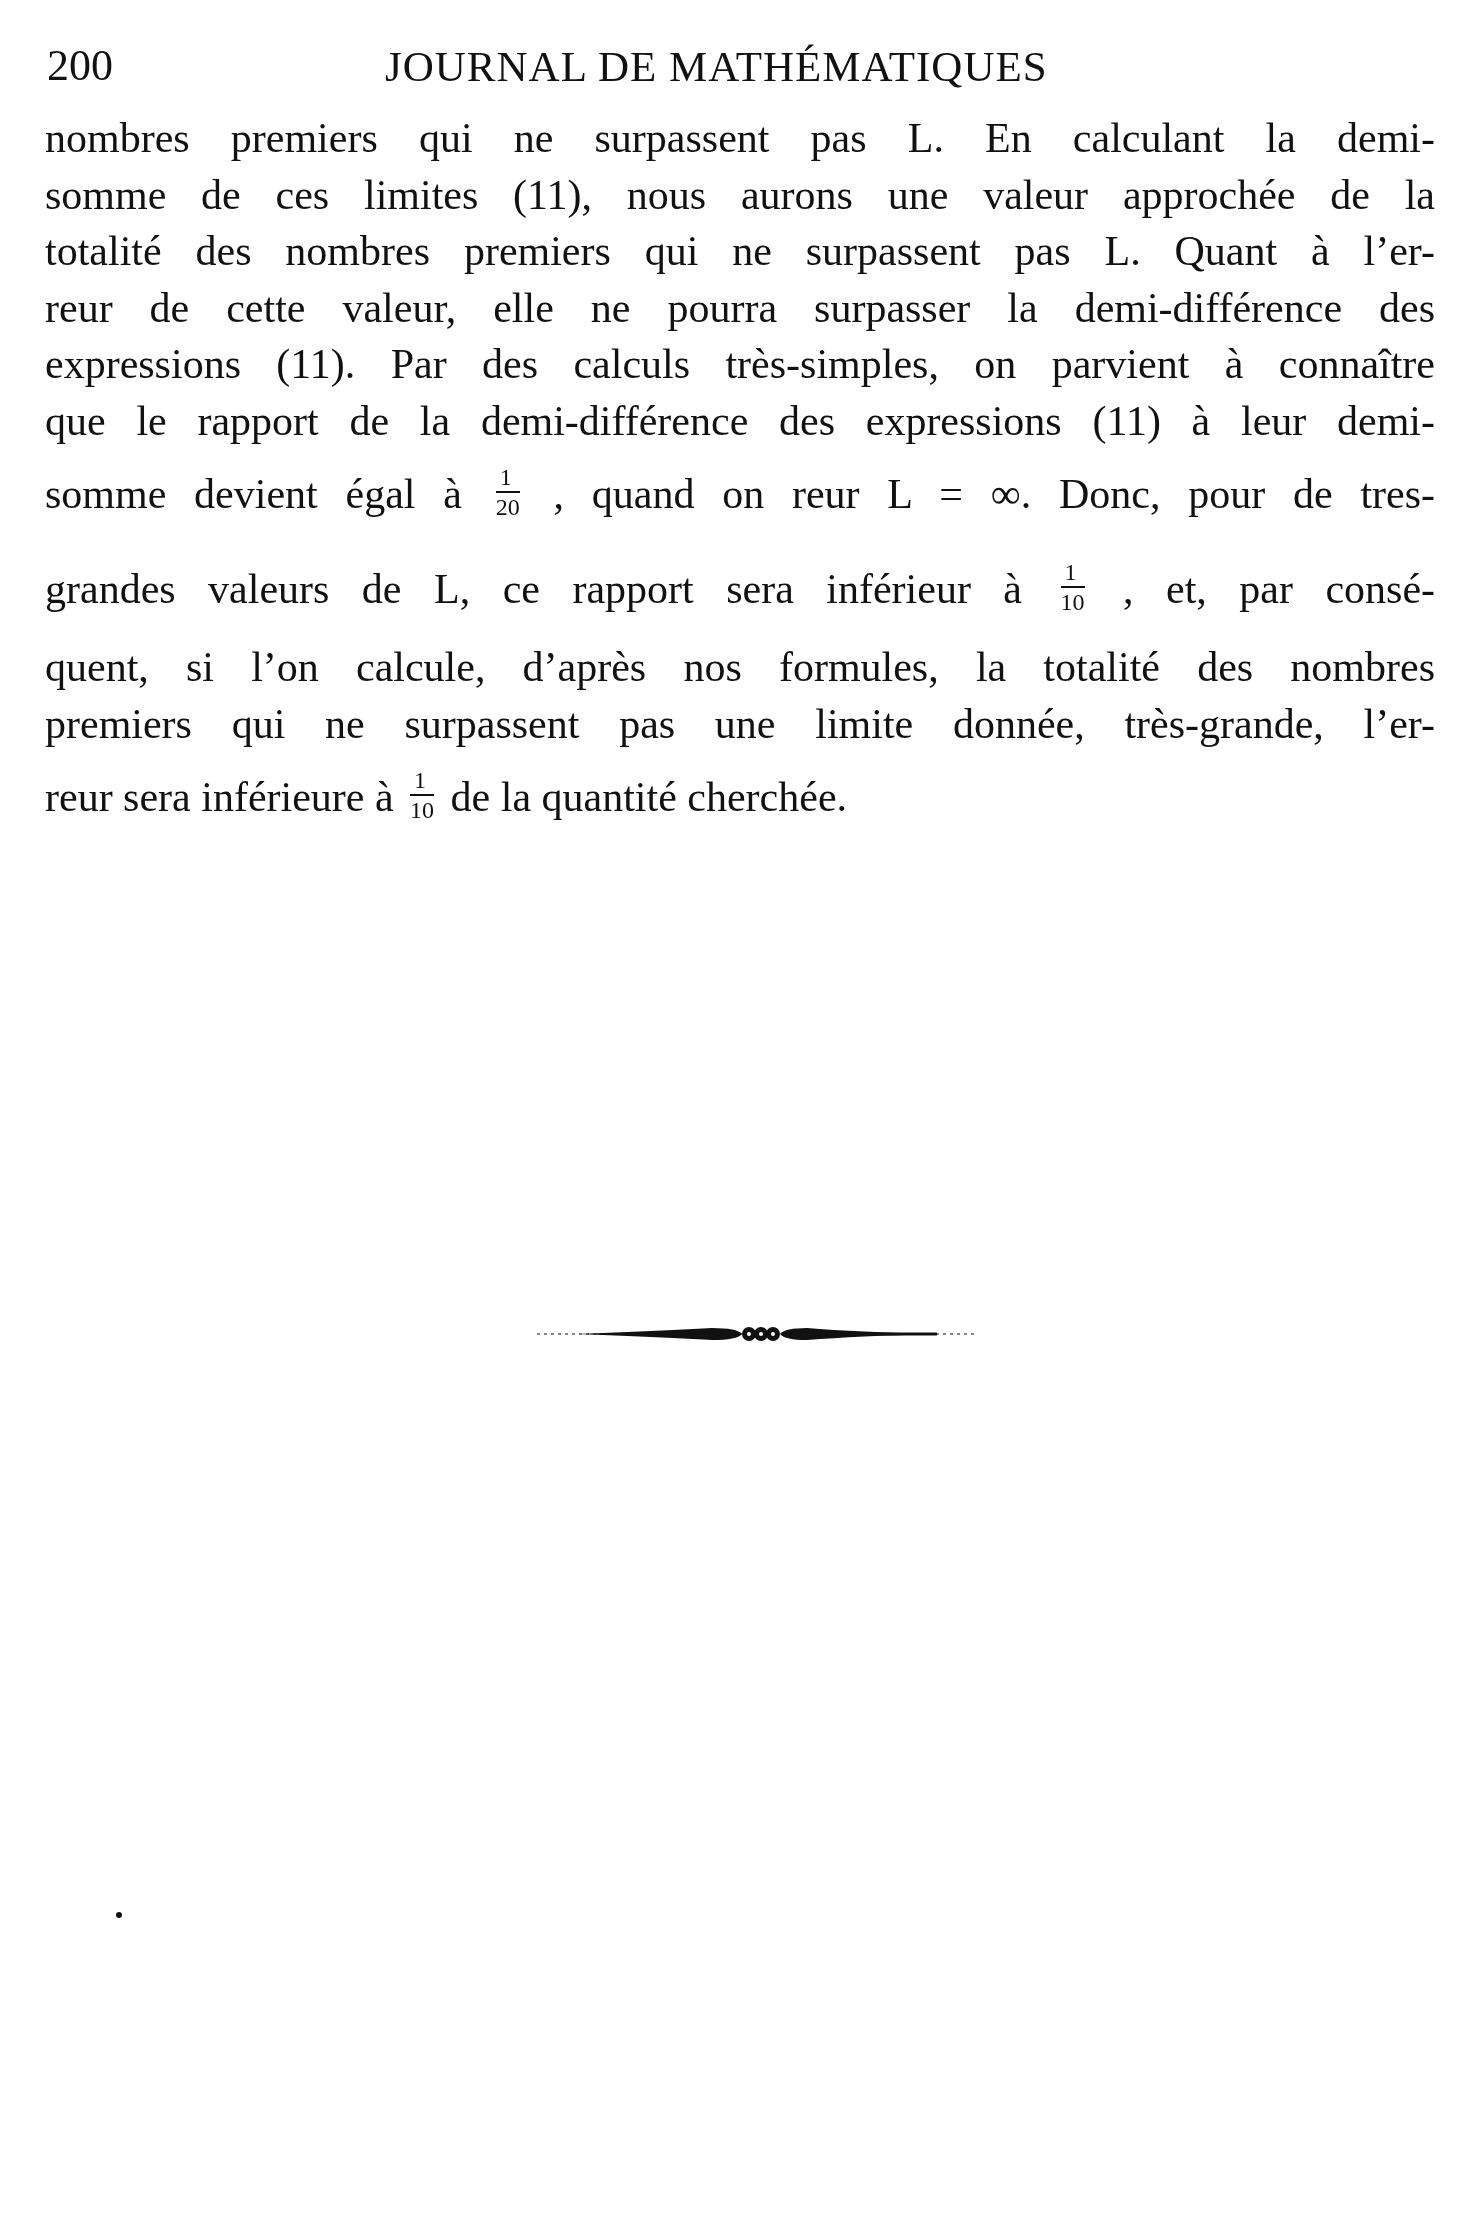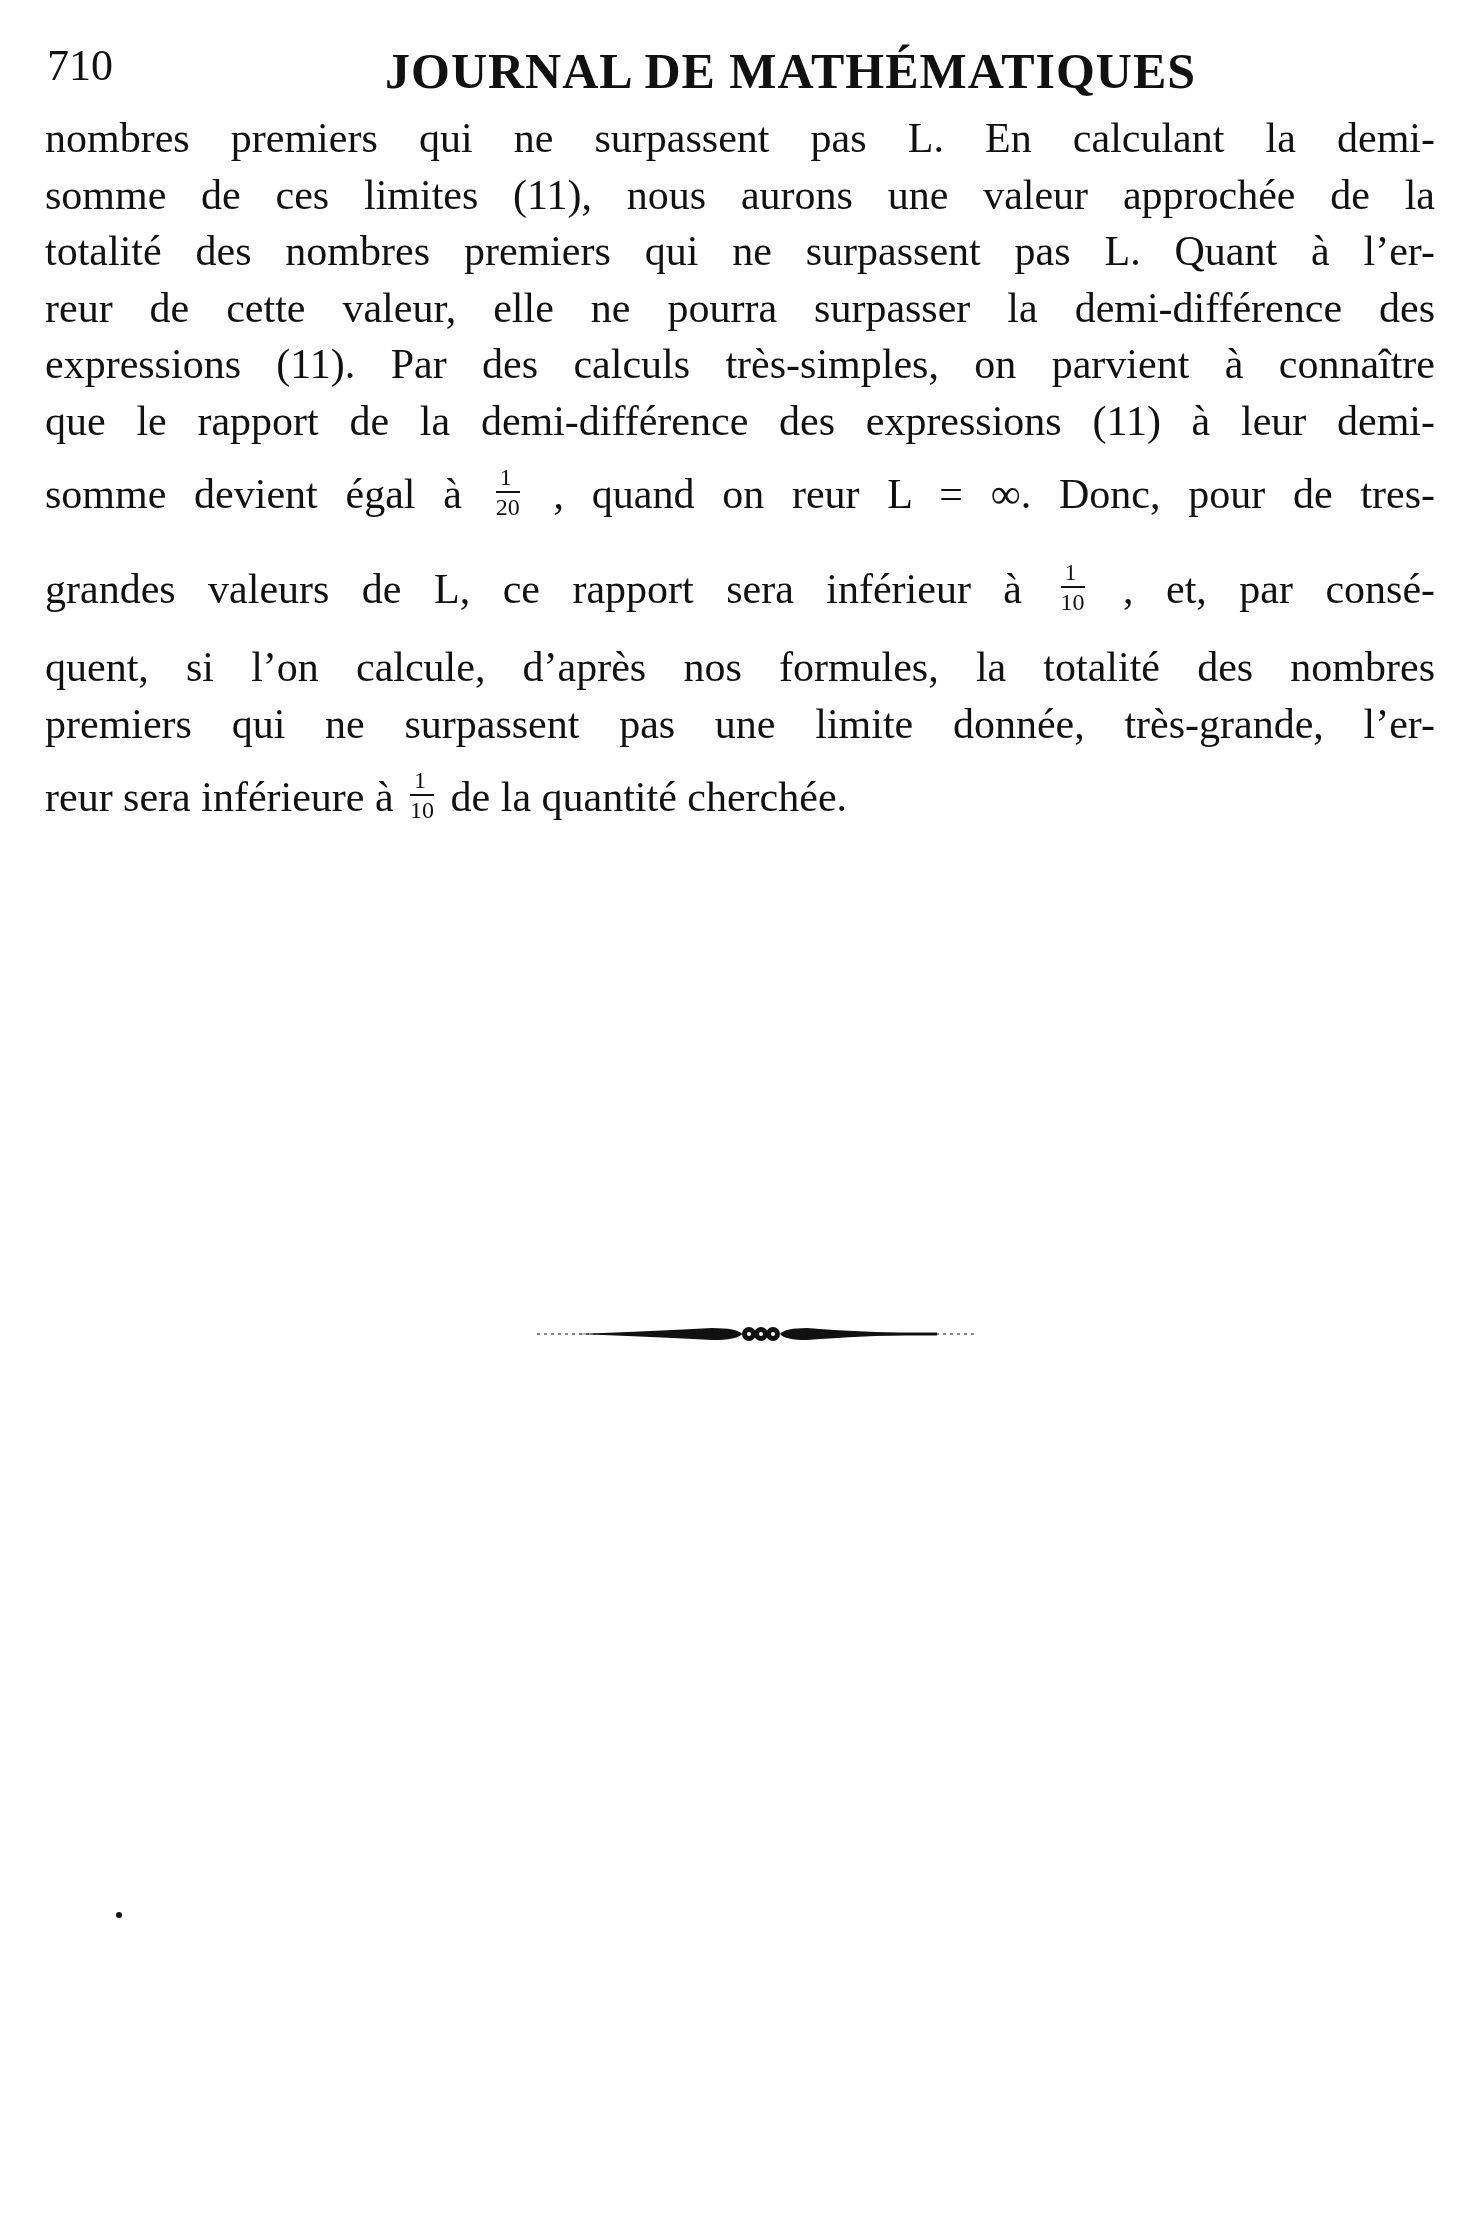--- a/index.html
+++ b/index.html
@@ -1,35 +1,35 @@
 <!DOCTYPE html>
 <html><head>
 <meta charset="utf-8">
 <style>
   html, body { margin: 0; padding: 0; background: #ffffff; }
   body { width: 1465px; height: 2218px; position: relative; overflow: hidden;
          font-family: "Liberation Serif", "DejaVu Serif", serif; color: #111; }
   .header { position: absolute; top: 30px; left: 45px; width: 1390px; height: 60px; }
   .page-num { position: absolute; left: 2px; top: 10px; font-size: 44px; }
-  .running-title { position: absolute; left: 340px; top: 12px; font-size: 50px; letter-spacing: 1px; font-weight: bold; }
+  .running-title { position: absolute; left: 340px; top: 12px; font-size: 43px; letter-spacing: 1px; font-weight: normal; }
   .body-text { position: absolute; top: 110px; left: 45px; width: 1390px; font-size: 42px; }
   .line { display: block; height: 56.5px; line-height: 56.5px; text-align: justify; text-align-last: justify; white-space: nowrap; }
   .line.tall { height: 90px; line-height: 90px; }
   .line.last { text-align-last: left; }
   .frac { display: inline-block; vertical-align: middle; text-align: center; font-size: 24px; line-height: 24px; margin: 0 6px; position: relative; top: -6px; }
   .frac .num { display: block; border-bottom: 2px solid #111; padding: 0 4px 2px; }
   .frac .den { display: block; padding-top: 2px; }
   .ornament { position: absolute; left: 537px; top: 1322px; width: 440px; height: 24px; }
   .stray-dot { position: absolute; left: 116px; top: 1912px; width: 6px; height: 6px; border-radius: 50%; background: #111; }
 </style>
 </head>
 <body>
 
 <div class="header">
-  <span class="page-num">710</span>
+  <span class="page-num">200</span>
   <span class="running-title">JOURNAL DE MATHÉMATIQUES</span>
 </div>
 
 <div class="body-text">
   <span class="line">nombres premiers qui ne surpassent pas L. En calculant la demi-</span>
   <span class="line">somme de ces limites (11), nous aurons une valeur approchée de la</span>
   <span class="line">totalité des nombres premiers qui ne surpassent pas L. Quant à l’er-</span>
   <span class="line">reur de cette valeur, elle ne pourra surpasser la demi-différence des</span>
   <span class="line">expressions (11). Par des calculs très-simples, on parvient à connaître</span>
   <span class="line">que le rapport de la demi-différence des expressions (11) à leur demi-</span>

